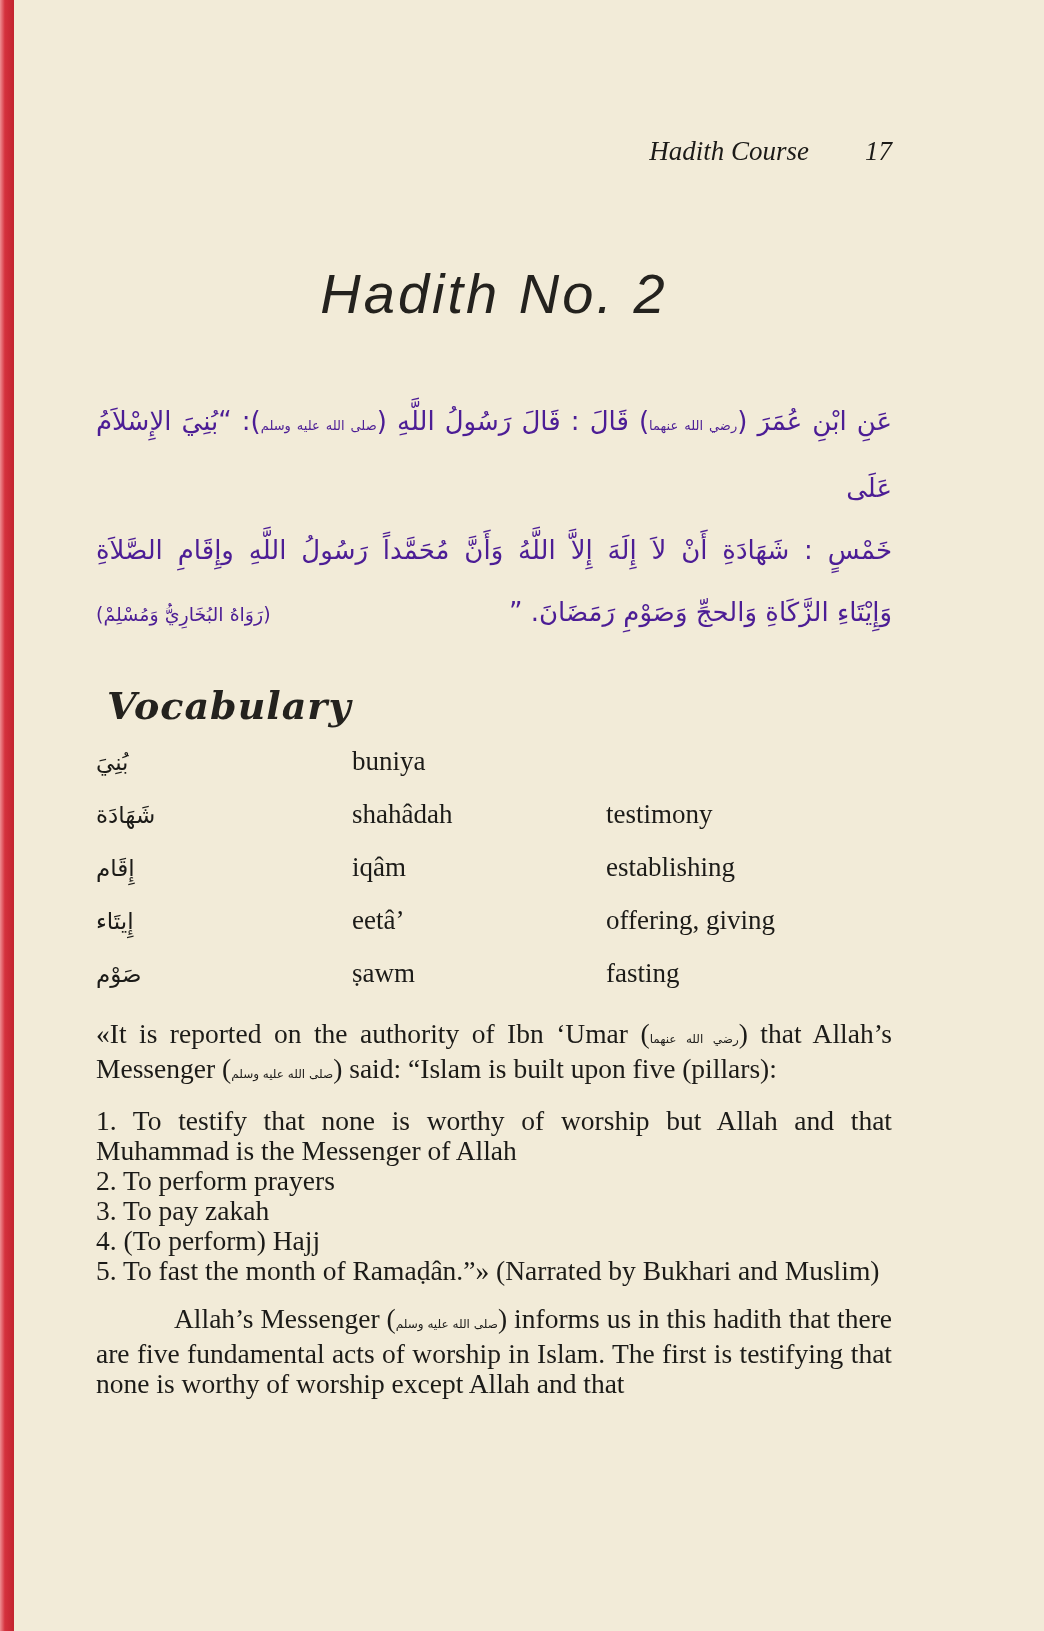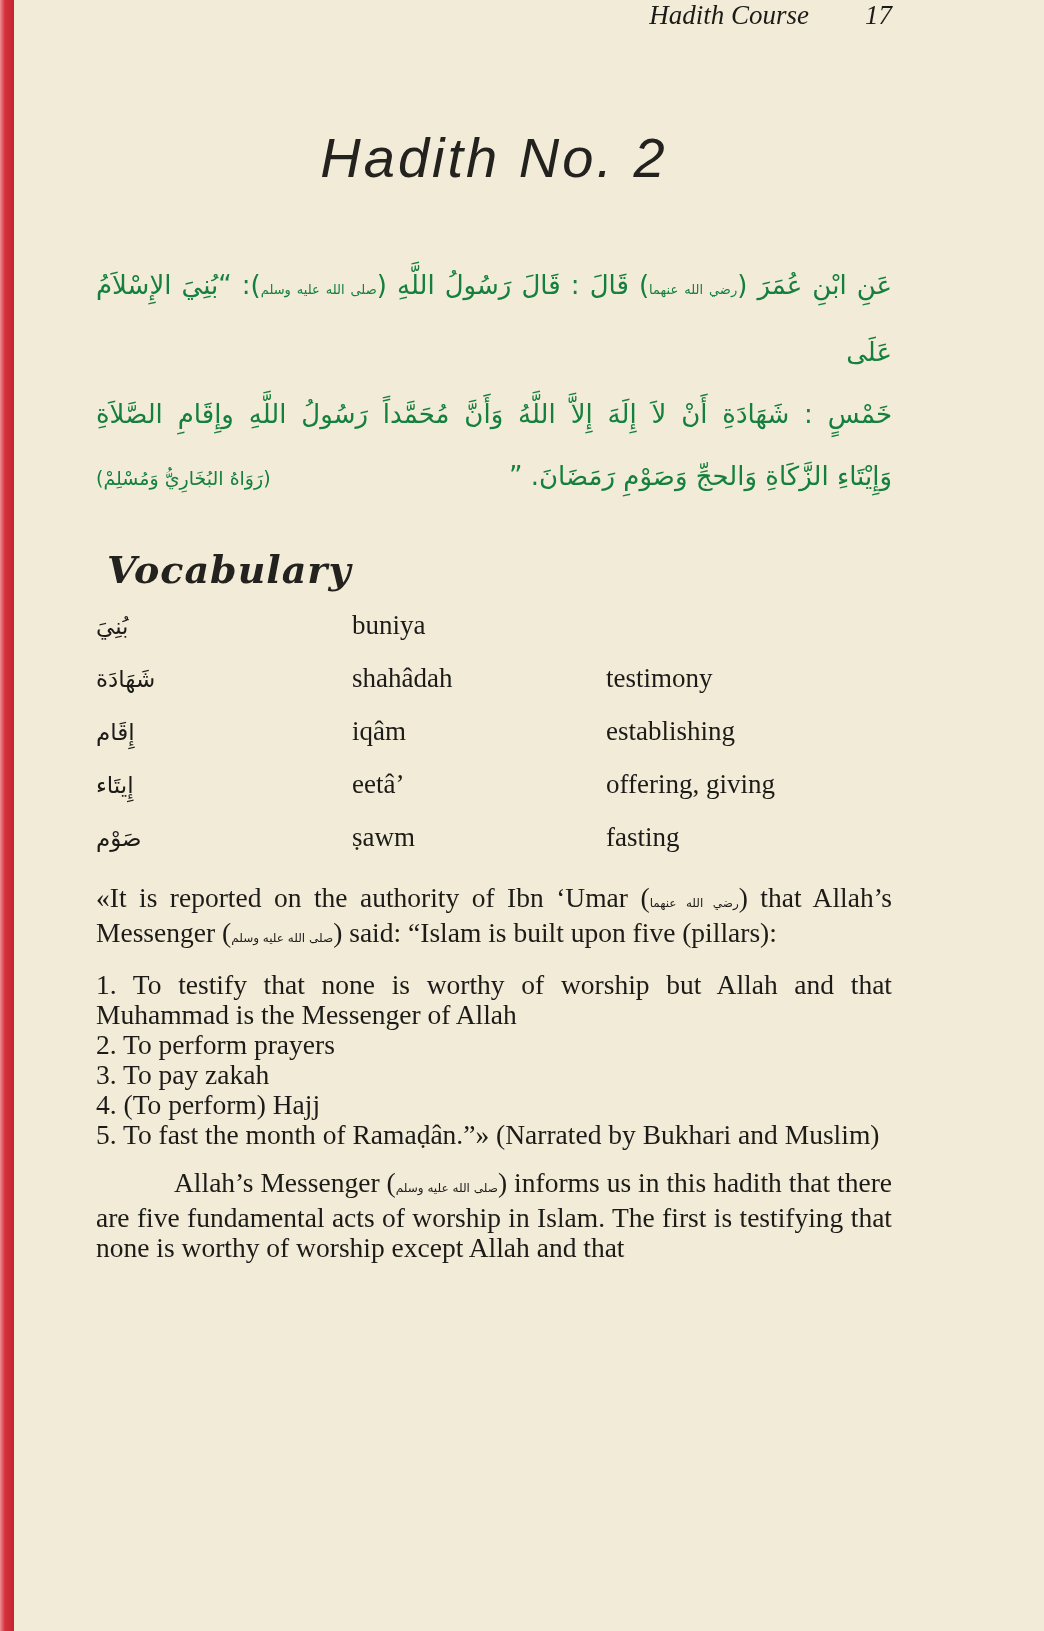--- a/index.html
+++ b/index.html
@@ -14,31 +14,31 @@
   }
   .binding-edge{
     position:absolute;left:0;top:0;width:14px;height:100%;
     background:linear-gradient(90deg,#ef8d92 0%,#d4313d 35%,#c3242f 100%);
   }
   .content{
     position:absolute;left:96px;top:0;width:796px;
   }
   .running-header{
     display:flex;justify-content:flex-end;align-items:center;gap:56px;
-    font-size:27px;font-style:italic;
+    margin-top:136px;font-size:27px;font-style:italic;
   }
   .chapter-title{
     margin-top:94px;text-align:center;
     font-family:Liberation Sans, sans-serif;font-style:italic;font-weight:400;
     font-size:56px;letter-spacing:3px;color:#24221e;
   }
   .hadith{
     margin-top:64px;direction:rtl;
     font-family:"DejaVu Sans",sans-serif;
-    font-size:26px;line-height:62px;color:#15803d;
+    font-size:26px;line-height:62px;color:#4c1d95;
   }
   .hadith-line{text-align:justify;text-align-last:justify;}
   .hon{font-size:13px;font-family:"DejaVu Sans",sans-serif;white-space:nowrap;}
   .hadith-line3{display:flex;direction:ltr;justify-content:space-between;align-items:baseline;}
   .hadith-line3 .main{direction:rtl;}
   .attribution{direction:rtl;font-size:19px;}
   .vocab-heading{
     margin-top:38px;
     font-family:"DejaVu Serif",serif;font-style:italic;font-weight:bold;
     font-size:38px;letter-spacing:1px;color:#24221e;margin-left:11px;

